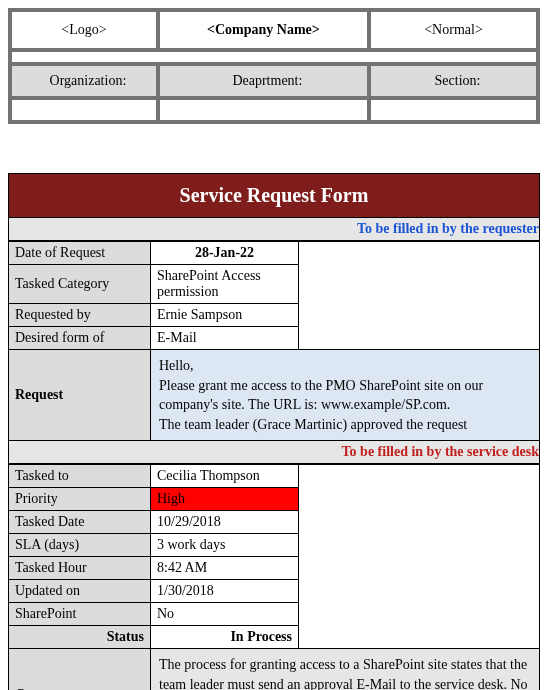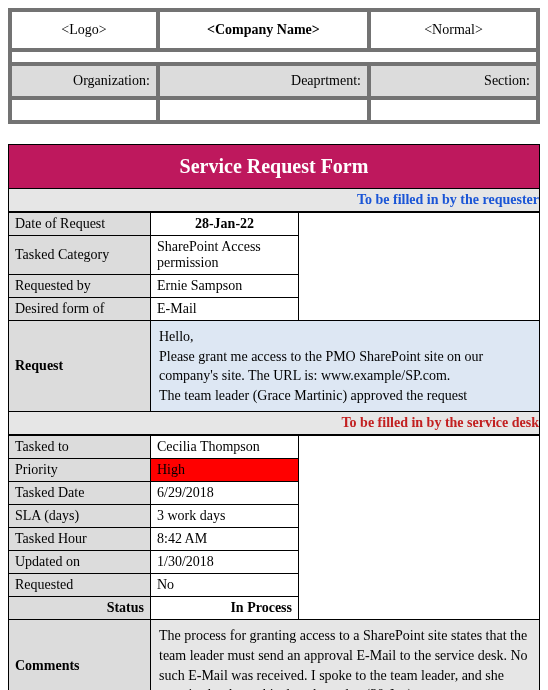--- a/index.html
+++ b/index.html
@@ -12,33 +12,34 @@
     color: #000;
     width: 548px;
   }
   table { border-collapse: collapse; width: 100%; }
   td, th { border: 4px solid #737373; padding: 4px 6px; vertical-align: middle; }
 
   .top-row td { text-align: center; height: 40px; }
   .top-row .company { font-weight: bold; }
   .spacer-row td { height: 14px; border-top: none; border-bottom: none; }
 
-  .org-header td { background: #dcdcdc; text-align: right; height: 34px; padding-left: 14px; }
+  .org-header td { background: #dcdcdc; text-align: center; height: 34px; padding-left: 14px; }
   .org-value td { height: 24px; }
 
   .gap { height: 20px; }
 
   .form-title {
-    background: #be185d;
+    background: #7f1d1d;
     color: #fff;
     font-weight: bold;
     font-size: 20px;
     text-align: center;
     padding: 10px 0;
     border: 1px solid #000;
+    margin-top: 29px;
   }
   .section-header {
     background: #e6e6e6;
     color: #1a55d6;
     font-weight: bold;
     text-align: right;
     padding: 3px 0;
     border: 1px solid #000;
     border-top: none;
   }
@@ -128,36 +129,36 @@
     <td class="label-cell">Tasked to</td>
     <td class="value-cell">Cecilia Thompson</td>
     <td class="empty-cell" rowspan="8" style="border-bottom:none"></td>
   </tr>
   <tr>
     <td class="label-cell">Priority</td>
     <td class="value-cell high-cell">High</td>
   </tr>
   <tr>
     <td class="label-cell">Tasked Date</td>
-    <td class="value-cell">6/29/2018</td>
+    <td class="value-cell">10/29/2018</td>
   </tr>
   <tr>
     <td class="label-cell">SLA (days)</td>
     <td class="value-cell">3 work days</td>
   </tr>
   <tr>
     <td class="label-cell">Tasked Hour</td>
     <td class="value-cell">8:42 AM</td>
   </tr>
   <tr>
     <td class="label-cell">Updated on</td>
     <td class="value-cell">1/30/2018</td>
   </tr>
   <tr>
-    <td class="label-cell">Requested</td>
+    <td class="label-cell">SharePoint</td>
     <td class="value-cell">No</td>
   </tr>
   <tr>
     <td class="label-cell bold">Status</td>
     <td class="value-cell bold">In Process</td>
   </tr>
   <tr class="comments-row">
     <td class="label-cell">Comments</td>
     <td class="comments-value" colspan="2">The process for granting access to a SharePoint site states that the team leader must send an approval E-Mail to the service desk. No such E-Mail was received. I spoke to the team leader, and she promised to have this done by today (30-Jan).</td>
   </tr>

